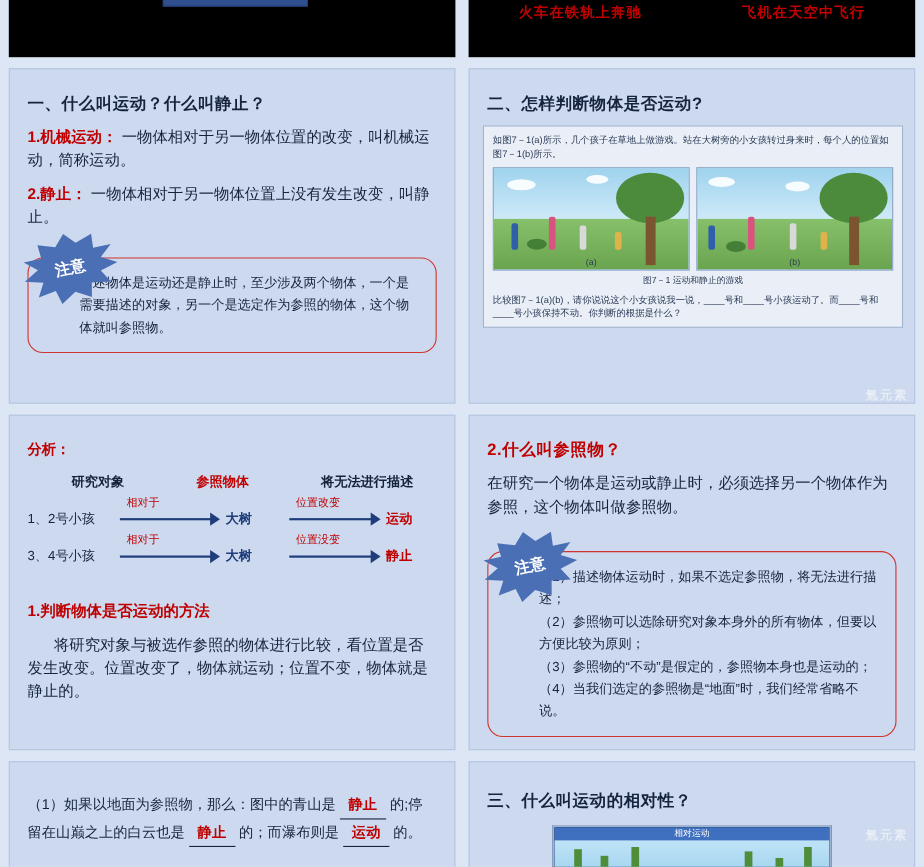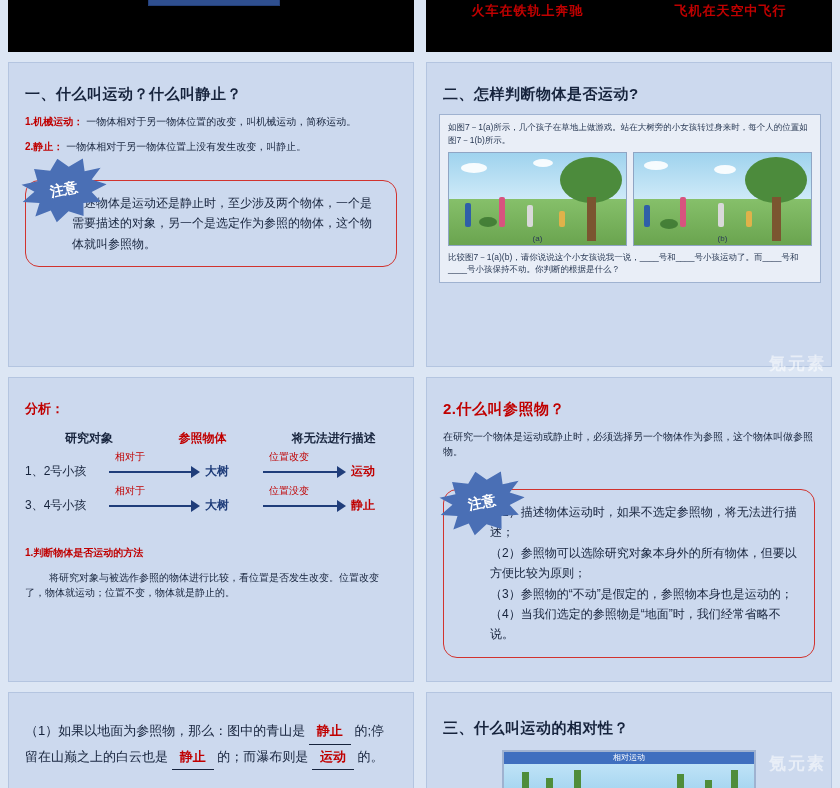--- a/index.html
+++ b/index.html
@@ -46,21 +46,21 @@
   
   h2.head{
     margin:0;
     font-size:15px;
     font-weight:bold;
     color:#16233c;
     letter-spacing:.5px;
   }
   .pad{padding:22px 16px 10px 16px;}
 
-  .line{margin:10px 0 0 0;font-size:10px;line-height:1.5;color:#16233c;}
+  .line{margin:10px 0 0 0;font-size:14px;line-height:1.5;color:#16233c;}
   .kw{color:#c00000;font-weight:bold;}
 
   
   .star{
     position:absolute;
     width:86px;height:64px;
     background:#4a6fb5;
     clip-path:polygon(50% 0%,61% 16%,79% 8%,78% 28%,97% 28%,84% 43%,100% 55%,81% 62%,89% 80%,69% 76%,66% 96%,50% 84%,34% 97%,30% 77%,11% 81%,19% 62%,0% 55%,16% 43%,3% 28%,22% 28%,21% 8%,39% 16%);
     display:flex;align-items:center;justify-content:center;
     color:#fff;font-weight:bold;font-size:14px;
@@ -134,21 +134,21 @@
   .vtitle{
     position:absolute;top:0;left:0;right:0;height:28px;background:#3f6fbf;
     color:#fff;font-size:8px;text-align:center;line-height:12px;
   }
   .vbody{position:absolute;top:12px;left:0;right:0;bottom:0;
     background:linear-gradient(#bfe3f7,#8ec9ea);}
   .bamboo{position:absolute;bottom:0;width:7px;background:#4f8d3a;}
 
   .watermark{
     position:absolute;color:rgba(255,255,255,.55);
-    font-size:17px;font-weight:bold;letter-spacing:2px;
+    font-size:11px;font-weight:bold;letter-spacing:2px;
     pointer-events:none;
   }
   .wm1{right:14px;top:352px;}
   .wm2{right:14px;top:752px;}
 </style>
 </head>
 <body>
 
 <div class="grid">
 
@@ -210,20 +210,21 @@
           <div class="tree-crown" style="right:4px;top:4px;width:62px;height:46px;"></div>
           <div class="tree-trunk" style="right:30px;top:44px;height:44px;"></div>
           <div class="kid" style="left:10px;top:52px;height:22px;background:#2f5fa8;"></div>
           <div class="kid" style="left:46px;top:44px;height:30px;background:#d8537f;"></div>
           <div class="kid" style="left:84px;top:50px;height:24px;background:#d9d9d9;"></div>
           <div class="kid" style="left:112px;top:58px;height:16px;background:#e0b24a;"></div>
           <div class="cloud" style="left:26px;top:66px;width:18px;height:10px;background:#3f7a33;"></div>
           <div class="panelabel" style="position:absolute;bottom:0;left:0;right:0;">(b)</div>
         </div>
       </div>
+      <div class="pic-caption" style="text-align:center;">图7－1  运动和静止的游戏</div>
       <div style="margin-top:5px;">比较图7－1(a)(b)，请你说说这个小女孩说我一说，____号和____号小孩运动了。而____号和____号小孩保持不动。你判断的根据是什么？</div>
     </div>
   </div>
 
   <div class="slide">
     <div class="pad">
       <div class="analysis-title">分析：</div>
       <div class="tbl">
         <div class="hdr">
           <span>研究对象</span>

